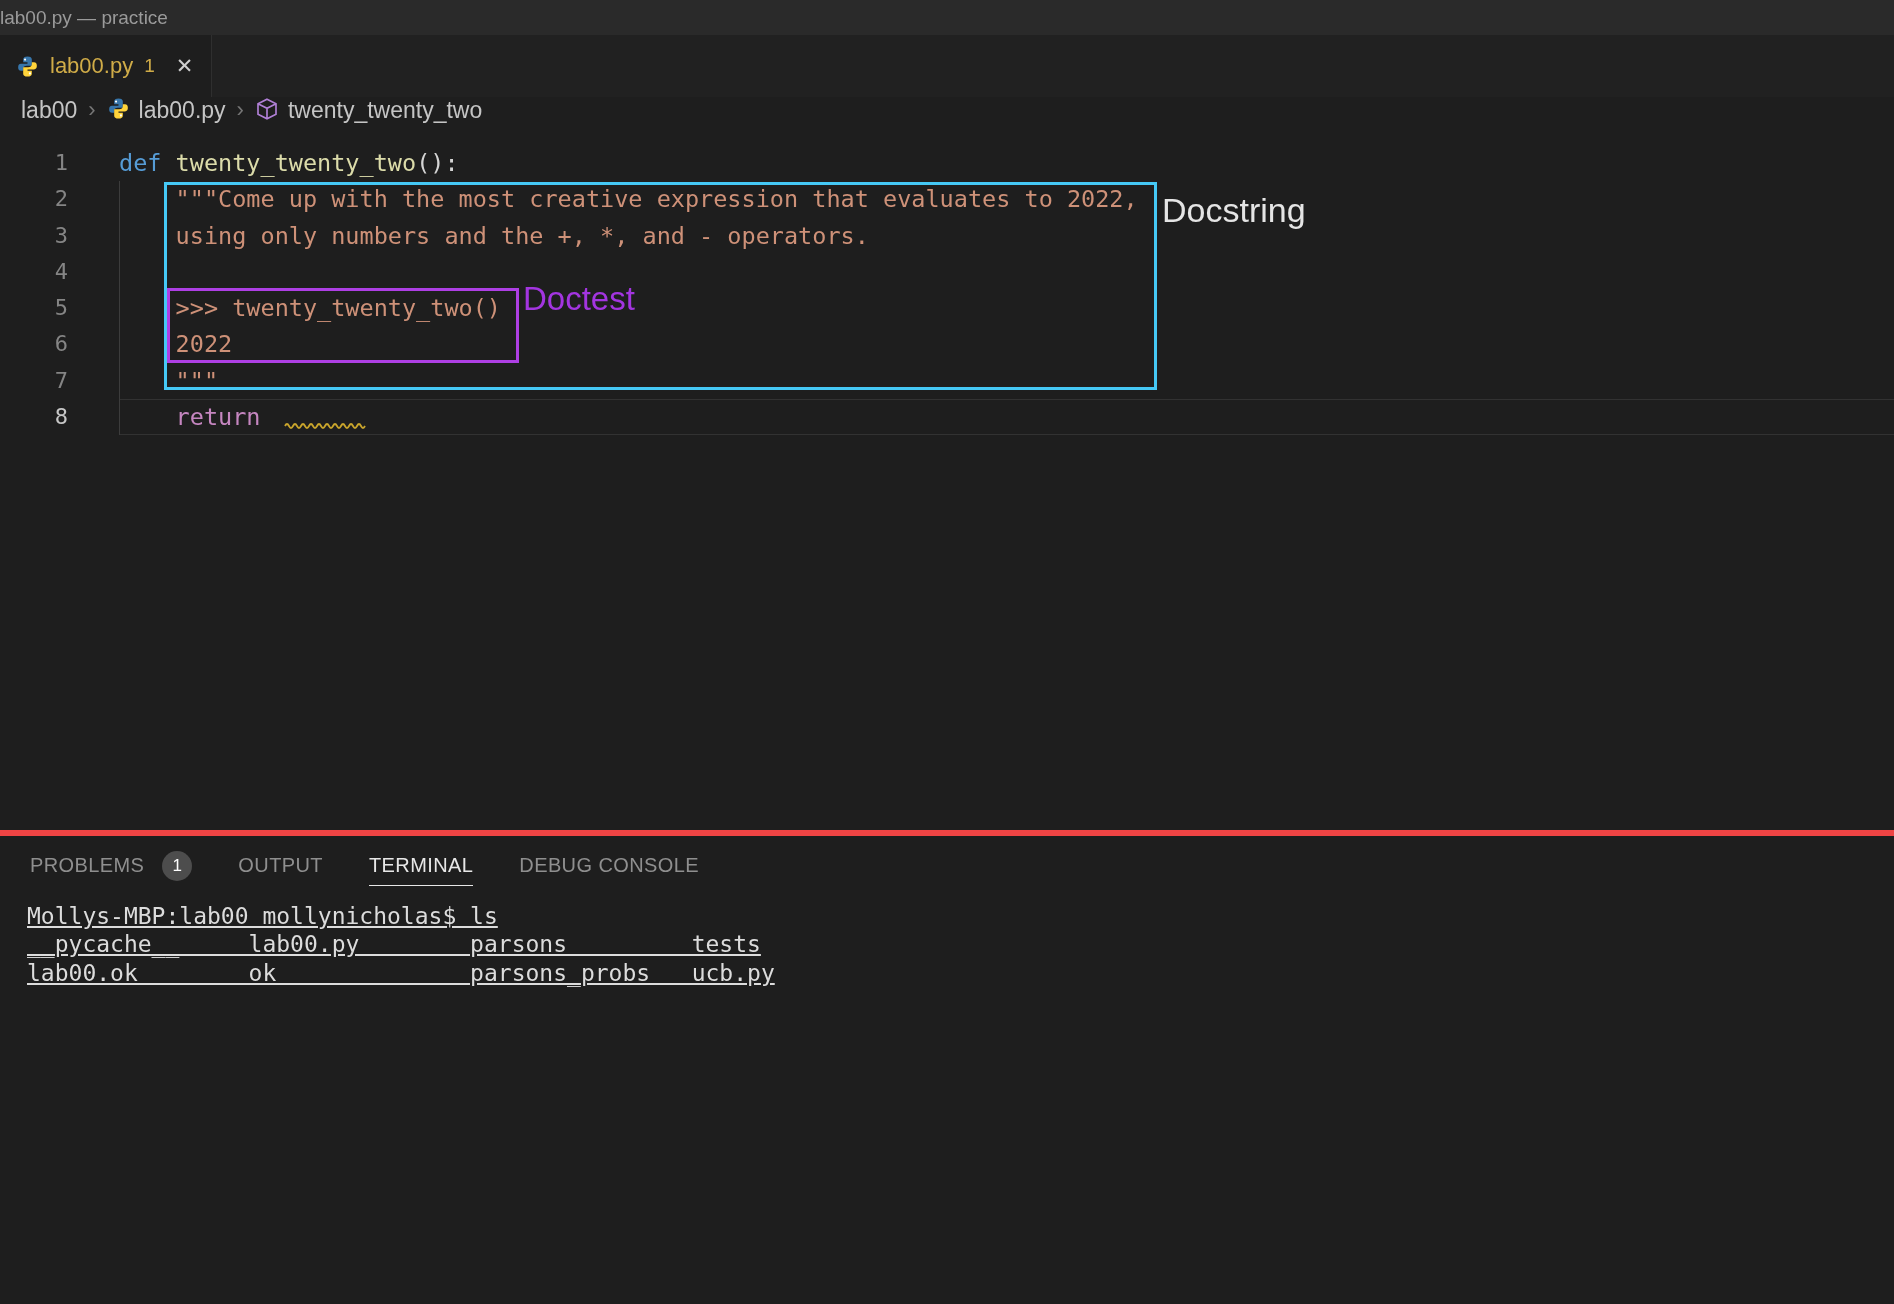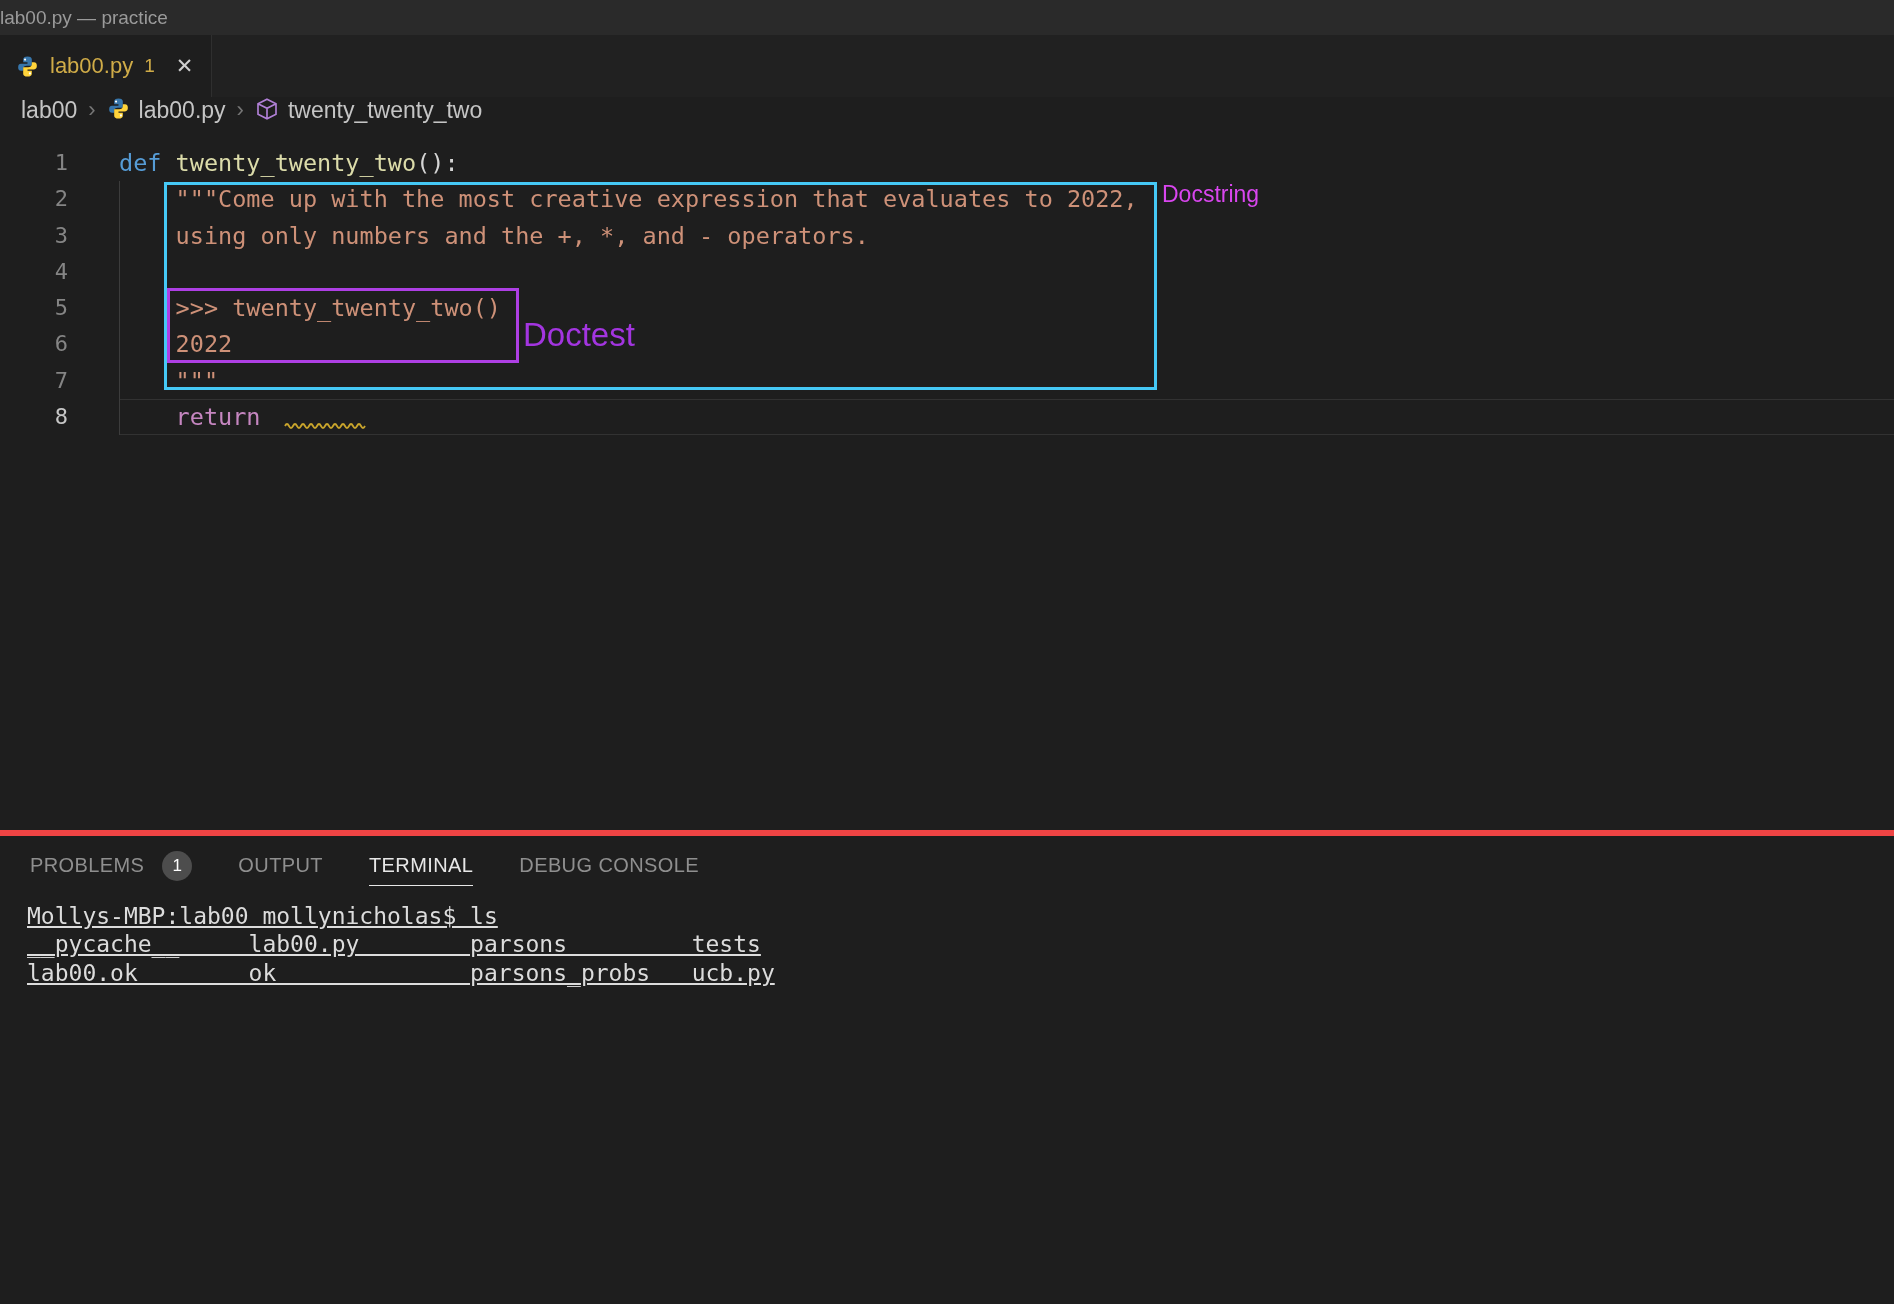--- a/index.html
+++ b/index.html
@@ -44,22 +44,22 @@
   .squiggle-svg { vertical-align:-5px; margin-left:9px; }
 
   .indent-guide { position:absolute; left:119px; top:36px; width:1px; height:254px;
                   background:#3c3c3c; }
 
   
   .ann-box { position:absolute; border:3px solid; background:transparent; pointer-events:none; }
   .box-docstring { left:164px; top:37px; width:993px; height:208px; border-color:#45c8f5; }
   .box-doctest  { left:167px; top:143px; width:352px; height:75px; border-color:#ae3fe4; }
   .ann-label { position:absolute; font-family:"Liberation Sans", sans-serif; pointer-events:none; }
-  .lbl-docstring { left:1162px; top:36px; font-size:23px; color:#d946ef; }
-  .lbl-doctest  { left:523px; top:135px; font-size:33px; color:#a335e0;margin-top:36px; }
+  .lbl-docstring { left:1162px; top:46px; font-size:34px; color:#e5e5e5; }
+  .lbl-doctest  { left:523px; top:135px; font-size:33px; color:#a335e0; }
 
   
   .panel { border-top:6px solid #ef4444; background:#1e1e1e; height:474px; }
   .panel-tabs { display:flex; align-items:center; gap:46px; padding-left:30px; height:62px; }
   .ptab { color:#8f8f8f; font-size:20px; letter-spacing:0.4px; display:flex; align-items:center;
           gap:18px; cursor:pointer; padding:6px 0 8px 0; border-bottom:1.5px solid transparent; }
   .ptab.active { color:#e7e7e7; border-bottom-color:#e7e7e7; }
   .pbadge { width:30px; height:30px; border-radius:50%; background:#4d4d4d; color:#ffffff;
             font-size:17px; display:inline-flex; align-items:center; justify-content:center; }
 

